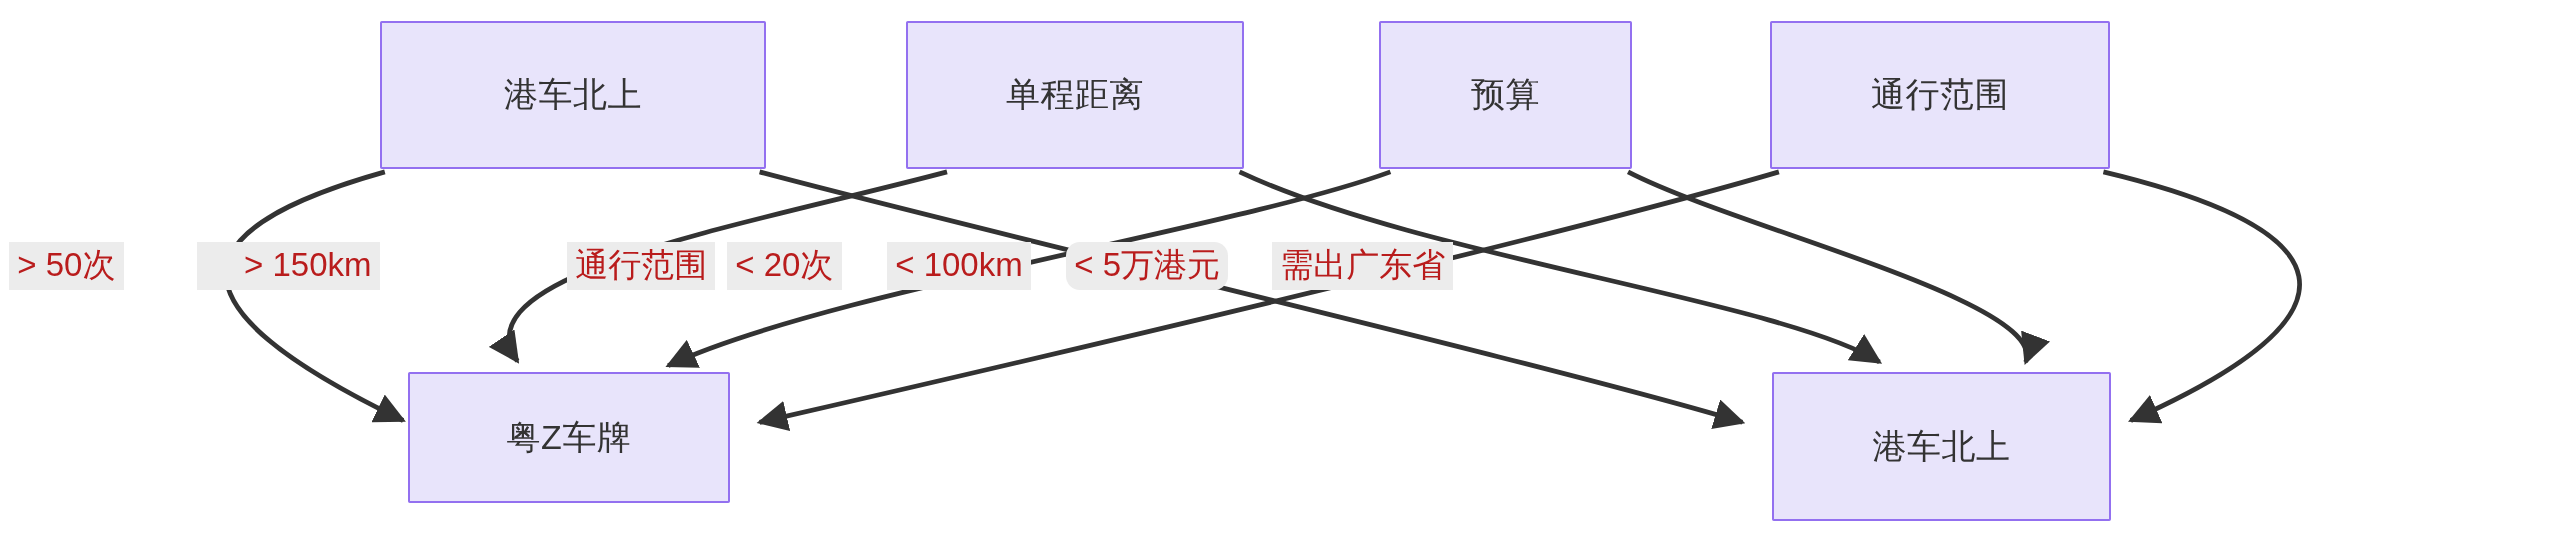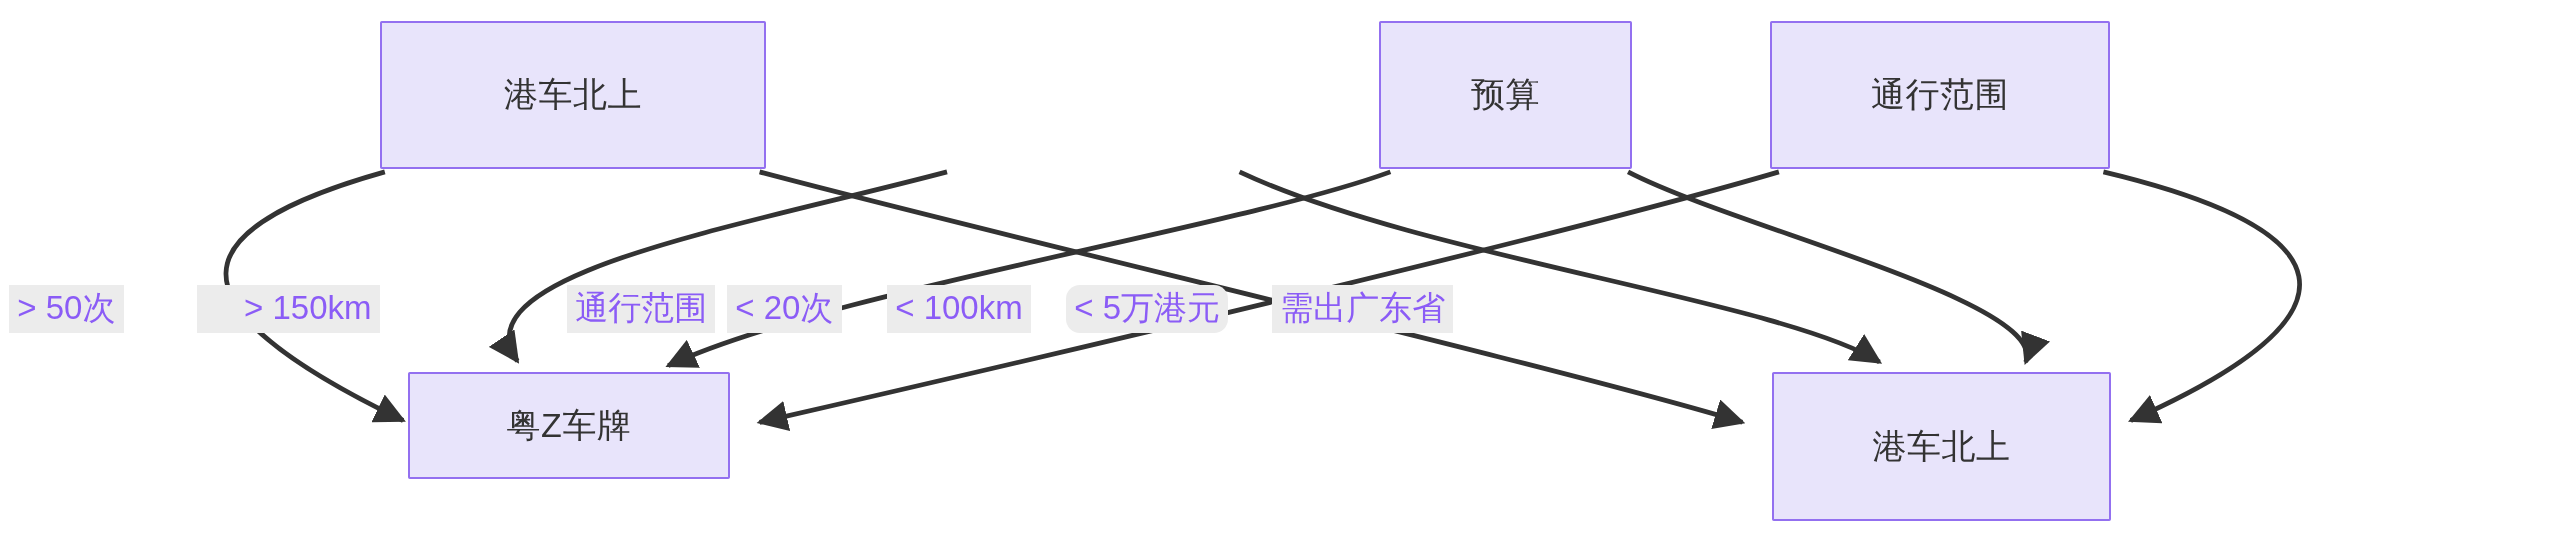--- a/index.html
+++ b/index.html
@@ -20,28 +20,27 @@
     display:flex;align-items:center;justify-content:center;
     color:#333333;
     font-size:34px;
     letter-spacing:0.5px;
     white-space:nowrap;
     z-index:3;
   }
   .edge-label{
     position:absolute;
     background:#ececec;
-    color:#8b5cf6;
+    color:#b91c1c;
     font-size:33px;
     line-height:1.0;
     padding:6.4px 8.2px 8.2px 8.2px;
     white-space:nowrap;
     z-index:2;
     box-sizing:border-box;
-    margin-top:43px;
   }
 </style>
 </head>
 <body>
 
 <div id="diagram">
 
   <svg id="edges" viewBox="0 0 2816 594" xmlns="http://www.w3.org/2000/svg">
     <defs>
       <marker id="arrow" viewBox="0 0 10 10" refX="9" refY="5" markerWidth="6.5" markerHeight="6.5" orient="auto-start-reverse">
@@ -57,30 +56,33 @@
         <path d="M 1355,188 C 1550,280 1950,330 2055,396" marker-end="url(#arrow)"></path>
         <path d="M 1780,188 C 1900,250 2240,330 2215,396" marker-end="url(#arrow)"></path>
         <path d="M 2300,188 C 2560,250 2600,340 2330,460" marker-end="url(#arrow)"></path>
       </g>
   </svg>
 
   <div class="node" style="left:380px;top:21px;width:386px;height:148px;">
     <span>港车北上</span>
   </div>
 
+  <div class="node" style="left:906px;top:21px;width:338px;height:148px;">
+    <span>单程距离</span>
+  </div>
 
   <div class="node" style="left:1770px;top:21px;width:340px;height:148px;">
     <span>通行范围</span>
   </div>
 
   <div class="node" style="left:1379px;top:21px;width:253px;height:148px;">
     <span>预算</span>
   </div>
 
-  <div class="node" style="left:408px;top:372px;width:322px;height:107px;">
+  <div class="node" style="left:408px;top:372px;width:322px;height:131px;">
     <span>粤Z车牌</span>
   </div>
 
   <div class="node" style="left:1772px;top:372px;width:339px;height:149px;">
     <span>港车北上</span>
   </div>
 
   <div class="edge-label" style="left:9.1px;top:242px;">
     <span>&gt; 50次</span>
   </div>

